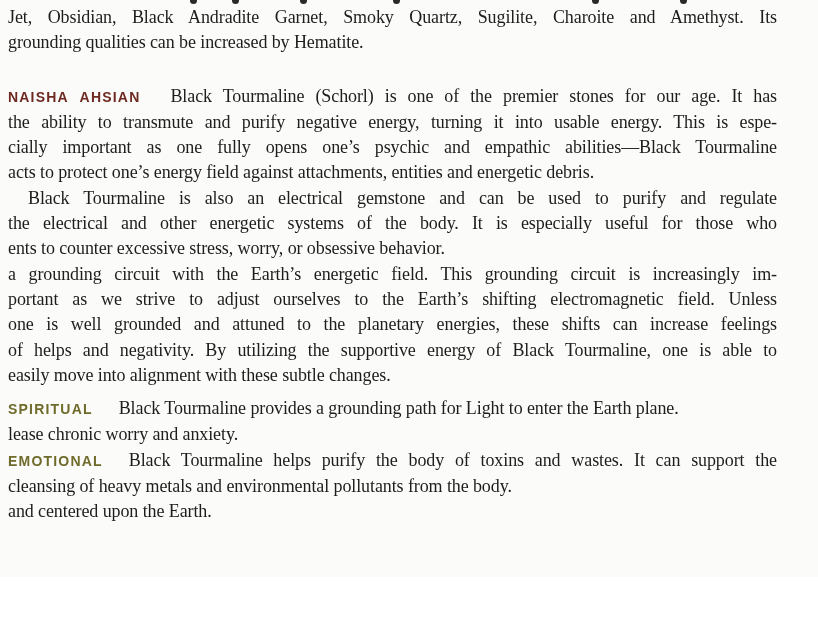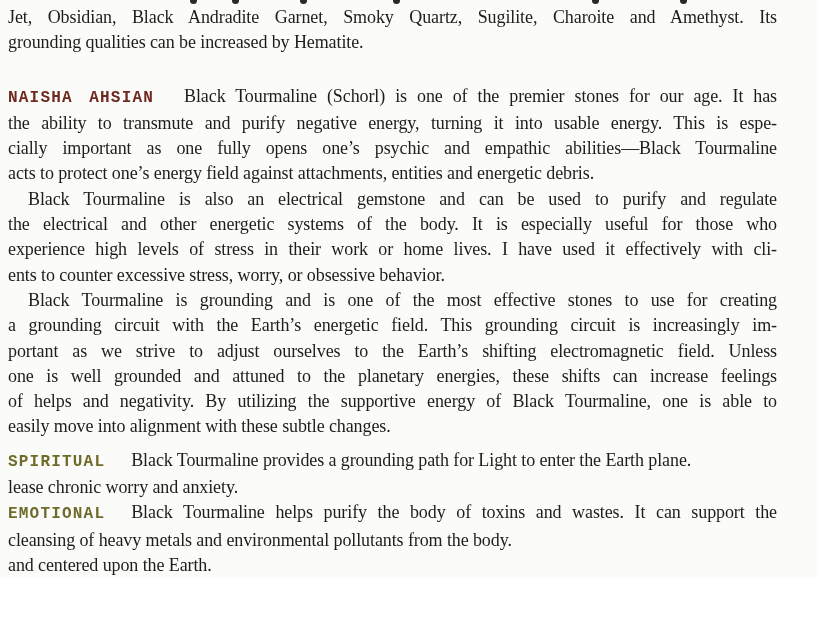--- a/index.html
+++ b/index.html
@@ -24,23 +24,23 @@
     letter-spacing: -0.1px;
     text-align: justify;
     text-align-last: justify;
   }
   .line.last { text-align-last: left; }
   .line.indent { text-indent: 20px; }
   .para { margin: 0; }
   .author-block { margin-top: 28px; }
   .attributes-block { margin-top: 8px; }
   .label {
-    font-family: Liberation Mono, monospace;
+    font-family: Liberation Sans, sans-serif;
     font-weight: bold;
-    font-size: 16px;
+    font-size: 14px;
     letter-spacing: 1.2px;
   }
   .label.maroon { color: var(--author-label, #6e2a20); margin-right: 30px; }
   .label.olive  { color: var(--attribute-label, #6f6b2b); margin-right: 26px; }
   
   .remnant { position: absolute; top: 0; left: 0; width: 100%; height: 6px; }
   .remnant i {
     position: absolute;
     top: 0;
     width: 7px;
@@ -77,26 +77,24 @@
           <span class="label maroon">NAISHA AHSIAN</span><span>Black Tourmaline (Schorl) is one of the premier stones for our age. It has</span>
         </div>
         <div class="line">the ability to transmute and purify negative energy, turning it into usable energy. This is espe-</div>
         <div class="line">cially important as one fully opens one’s psychic and empathic abilities—Black Tourmaline</div>
         <div class="line last">acts to protect one’s energy field against attachments, entities and energetic debris.</div>
       </div>
 
       <div class="para">
         <div class="line indent">Black Tourmaline is also an electrical gemstone and can be used to purify and regulate</div>
         <div class="line">the electrical and other energetic systems of the body. It is especially useful for those who</div>
-        <div class="line">experience high levels of stress in their work or home lives. I have used it effectively with cli-</div>
         <div class="line last">ents to counter excessive stress, worry, or obsessive behavior.</div>
       </div>
 
       <div class="para">
-        <div class="line indent">Black Tourmaline is grounding and is one of the most effective stones to use for creating</div>
         <div class="line">a grounding circuit with the Earth’s energetic field. This grounding circuit is increasingly im-</div>
         <div class="line">portant as we strive to adjust ourselves to the Earth’s shifting electromagnetic field. Unless</div>
         <div class="line">one is well grounded and attuned to the planetary energies, these shifts can increase feelings</div>
         <div class="line">of helps and negativity. By utilizing the supportive energy of Black Tourmaline, one is able to</div>
         <div class="line last">easily move into alignment with these subtle changes.</div>
       </div>
 
     </div>
 
     <div class="attributes-block">

